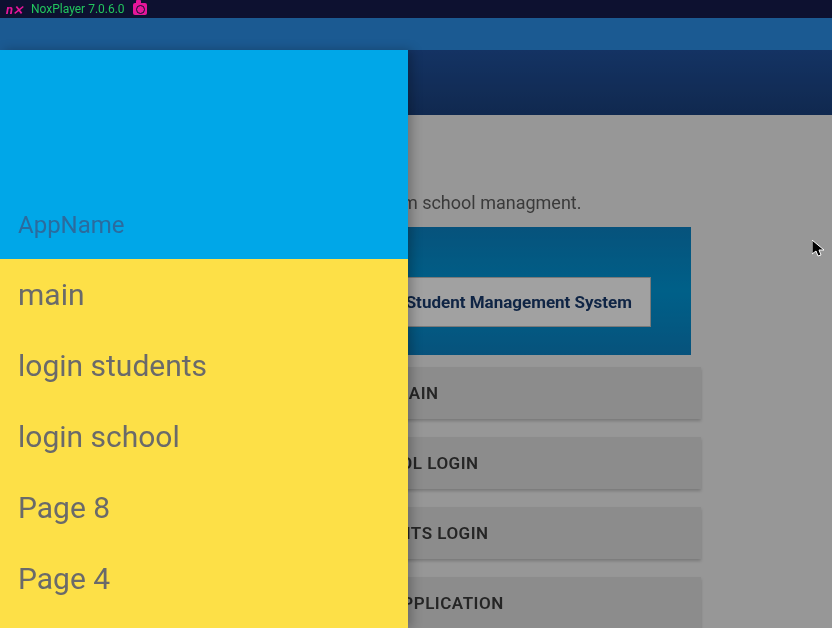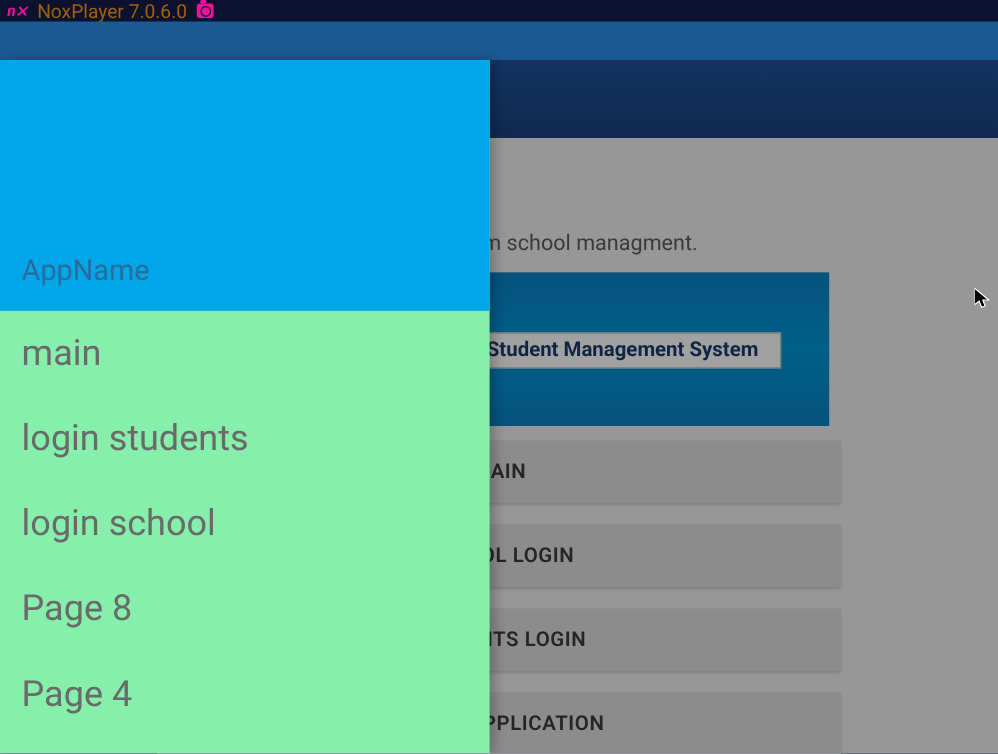--- a/index.html
+++ b/index.html
@@ -1,47 +1,47 @@
 <!DOCTYPE html>
 <html><head>
   <meta charset="utf-8">
   <style>
     * { margin: 0; padding: 0; box-sizing: border-box; }
     body { width: 832px; height: 628px; font-family: Roboto, Arial, sans-serif; overflow: hidden; position: relative; background: #0d1130; }
 
     .titlebar { height: 18px; background: #0d1130; display: flex; align-items: center; padding: 0 6px; }
     .nox-logo { color: #e6169a; font-weight: bold; font-style: italic; font-size: 13px; letter-spacing: -0.5px; }
-    .titlebar-text { color: #a16207; font-size: 16px; margin-left: 8px; }
+    .titlebar-text { color: #22c55e; font-size: 12px; margin-left: 8px; }
     .cam-icon { margin-left: 8px; width: 14px; height: 12px; background: #e6169a; border-radius: 2px; position: relative; }
     .cam-icon::before { content: ""; position: absolute; top: -3px; left: 3px; width: 5px; height: 3px; background: #e6169a; border-radius: 1px 1px 0 0; }
     .cam-icon::after { content: ""; position: absolute; top: 2px; left: 3px; width: 7px; height: 7px; border-radius: 50%; border: 1px solid #0d1130; }
 
     .toolbar { height: 32px; background: #2a8ae0; }
     .appbar-top { height: 65px; background: linear-gradient(180deg, #1f4f99 0%, #1a3f7a 100%); }
 
     .underlay { position: absolute; top: 50px; left: 0; right: 0; bottom: 0; background: #e8e8e8; }
     .underlay-inner { padding-top: 65px; }
 
     .welcome-text { color: #5a5a5a; font-size: 18px; padding: 12px 200px 8px; text-align: center; }
 
     .banner { margin: 6px auto 12px; width: 550px; height: 128px; background: linear-gradient(180deg, #0b7fbf 0%, #0094d2 50%, #0b7fbf 100%); position: relative; }
     .silhouette { position: absolute; bottom: 0; left: 20px; width: 240px; height: 110px; }
     .grad { position: absolute; bottom: 0; background: #0b3b5e; border-radius: 50% 50% 0 0 / 30% 30% 0 0; }
     .grad.g1 { left: 0;   width: 50px; height: 90px; }
     .grad.g2 { left: 45px; width: 55px; height: 100px; }
     .grad.g3 { left: 95px; width: 55px; height: 95px; }
     .grad.g4 { left: 145px; width: 50px; height: 85px; }
     .cap { position: absolute; top: -10px; left: 8px; width: 36px; height: 8px; background: #0b3b5e; transform: rotate(-3deg); }
-    .banner-label { position: absolute; right: 40px; top: 50px; background: #f8f8f8; border: 1px solid #bbb; padding: 4px 18px; font-size: 17px; font-weight: bold; color: #1a3a6a; }
+    .banner-label { position: absolute; right: 40px; top: 50px; background: #f8f8f8; border: 1px solid #bbb; padding: 14px 18px; font-size: 17px; font-weight: bold; color: #1a3a6a; }
 
     .nav-btn { display: block; width: 570px; margin: 0 auto 18px; background: #d7d7d7; color: #3a3a3a; text-align: center; font-size: 17px; font-weight: 600; padding: 16px 0; letter-spacing: 0.5px; box-shadow: 0 2px 3px rgba(0,0,0,0.2); }
 
     .scrim { position: absolute; top: 18px; left: 0; right: 0; bottom: 0; background: rgba(0,0,0,0.35); }
 
-    .drawer { position: absolute; top: 50px; left: 0; width: 408px; height: 578px; background: #86efac; box-shadow: 4px 0 10px rgba(0,0,0,0.25); }
+    .drawer { position: absolute; top: 50px; left: 0; width: 408px; height: 578px; background: #fde047; box-shadow: 4px 0 10px rgba(0,0,0,0.25); }
     .drawer-header { height: 209px; background: #00a7e8; position: relative; }
     .drawer-title { position: absolute; left: 18px; bottom: 20px; font-size: 24px; color: #2b6b9e; }
     .drawer-item { padding: 18px 18px; font-size: 30px; color: #6a6a6a; }
 
     .cursor { position: absolute; top: 240px; left: 812px; width: 14px; height: 18px; pointer-events:none; }
     .cursor svg { display: block; }
   </style>
 </head>
 <body>
 

